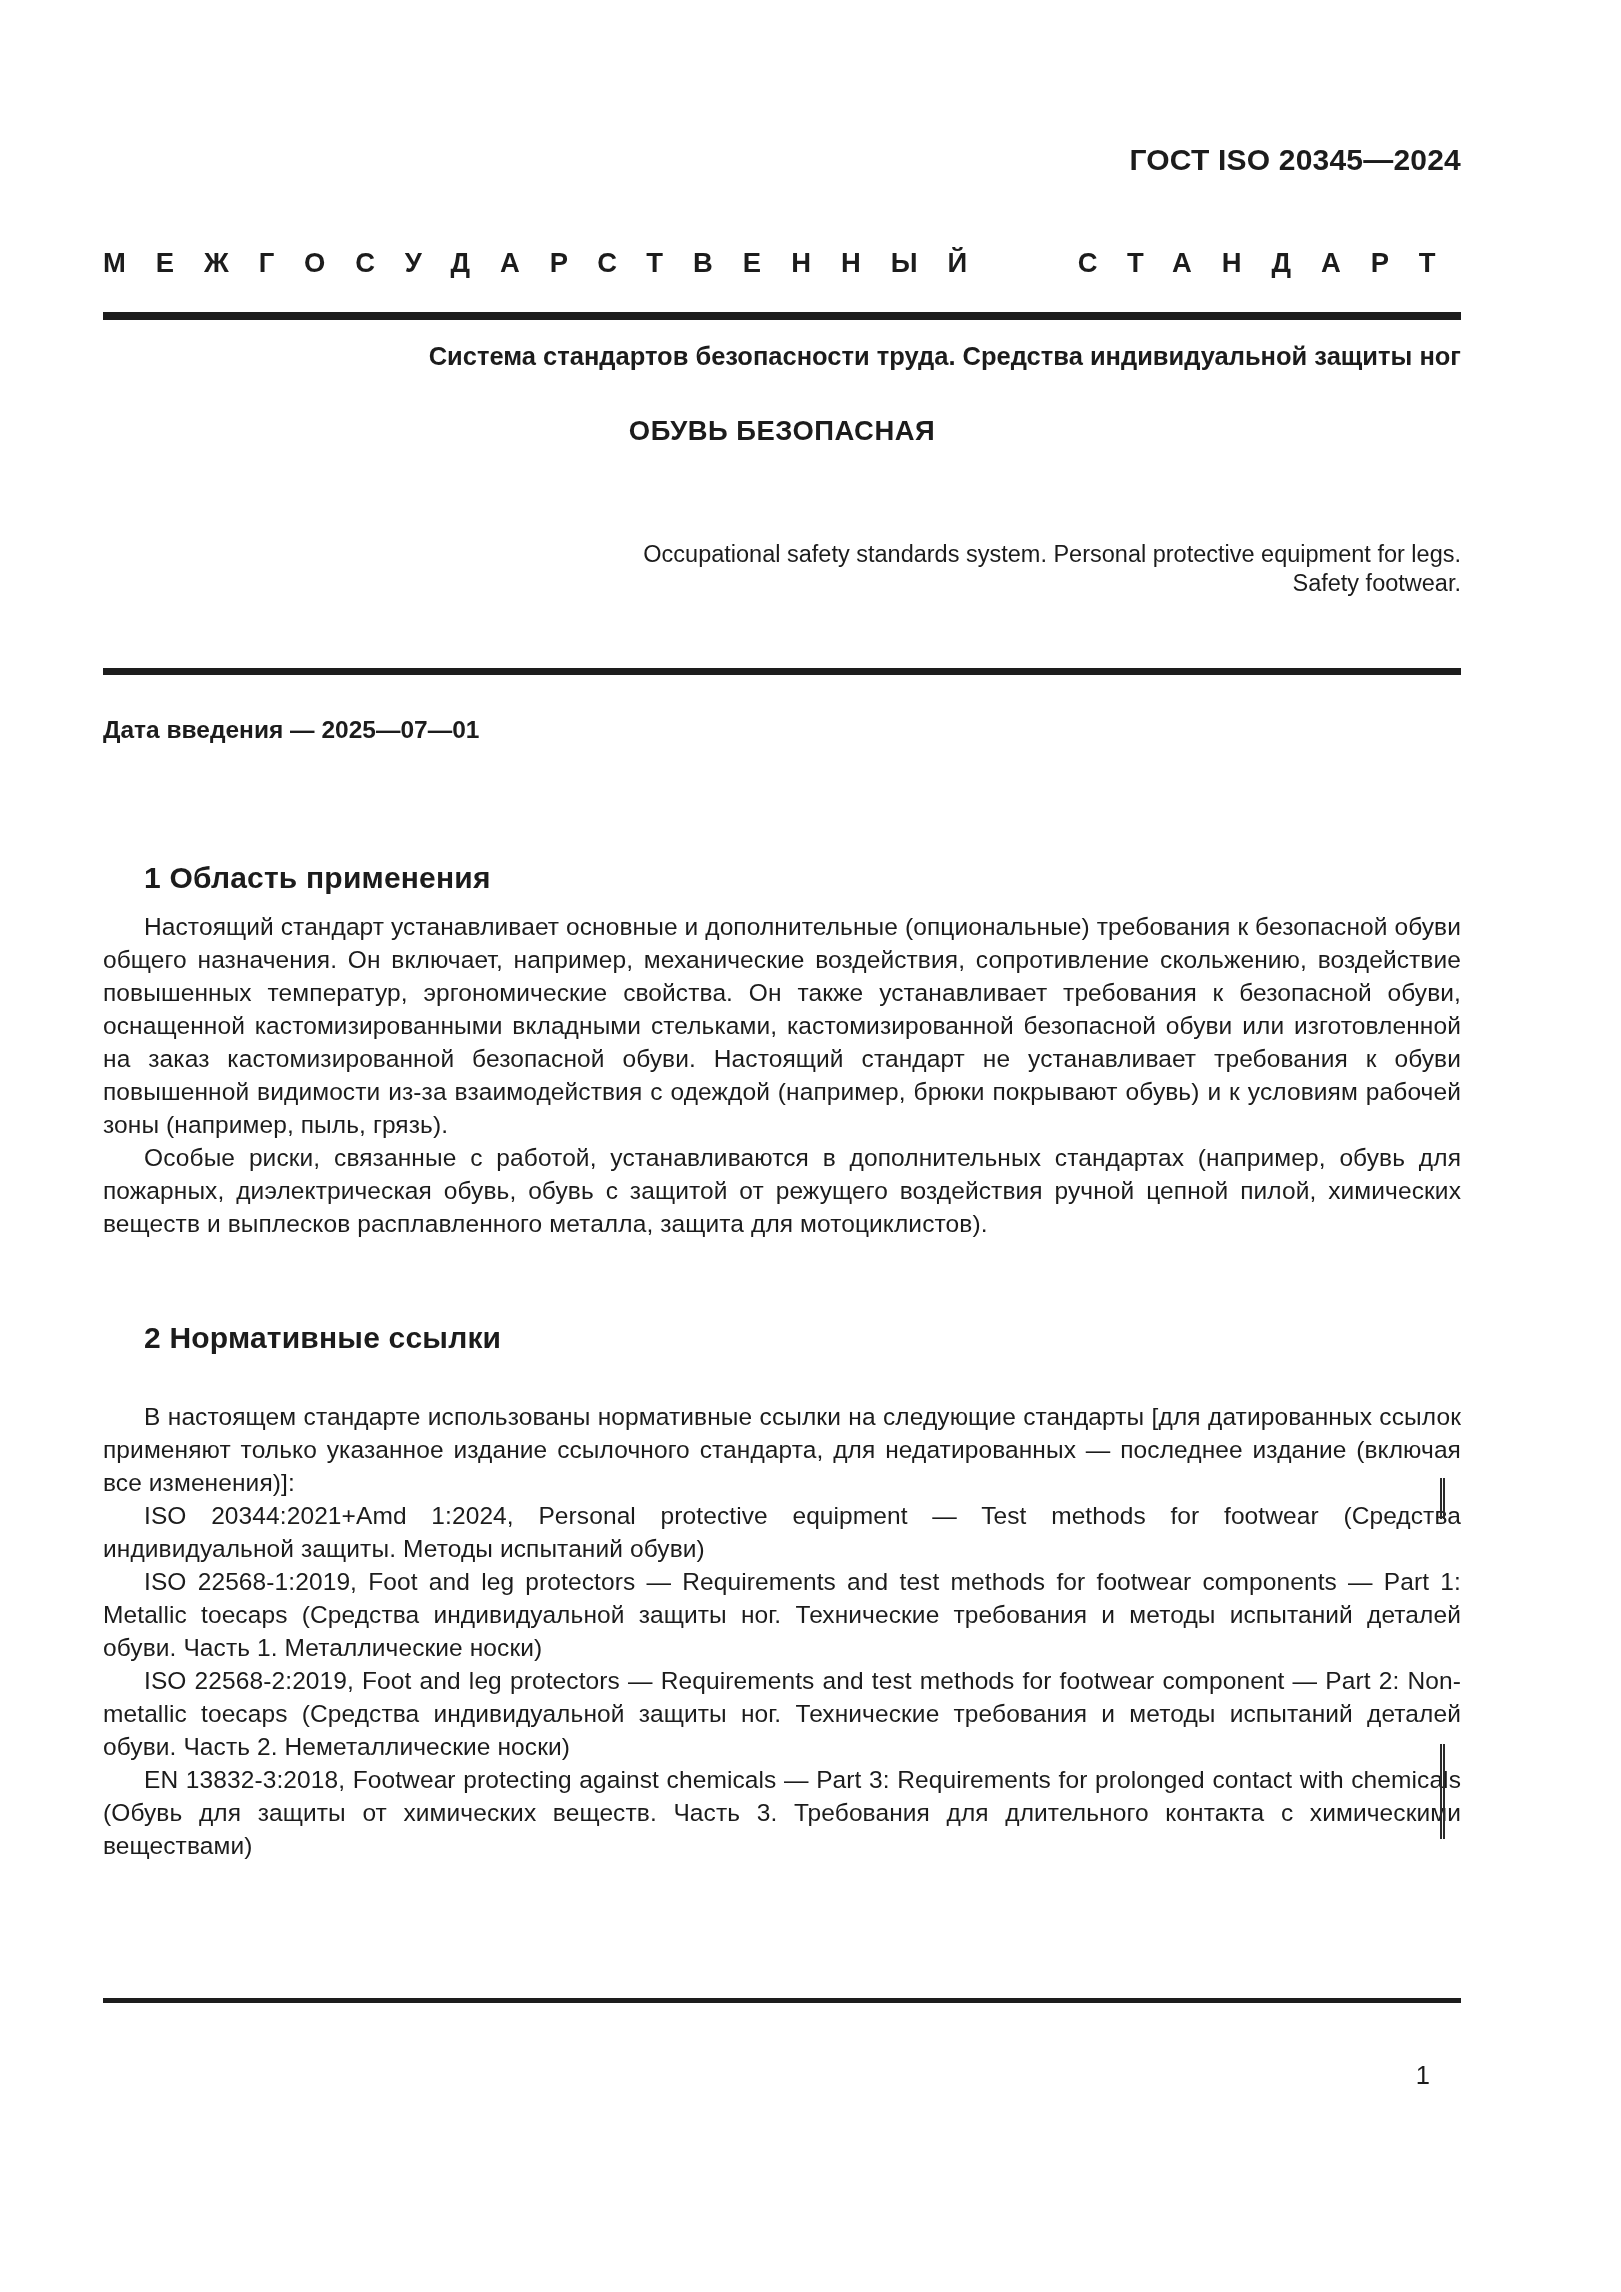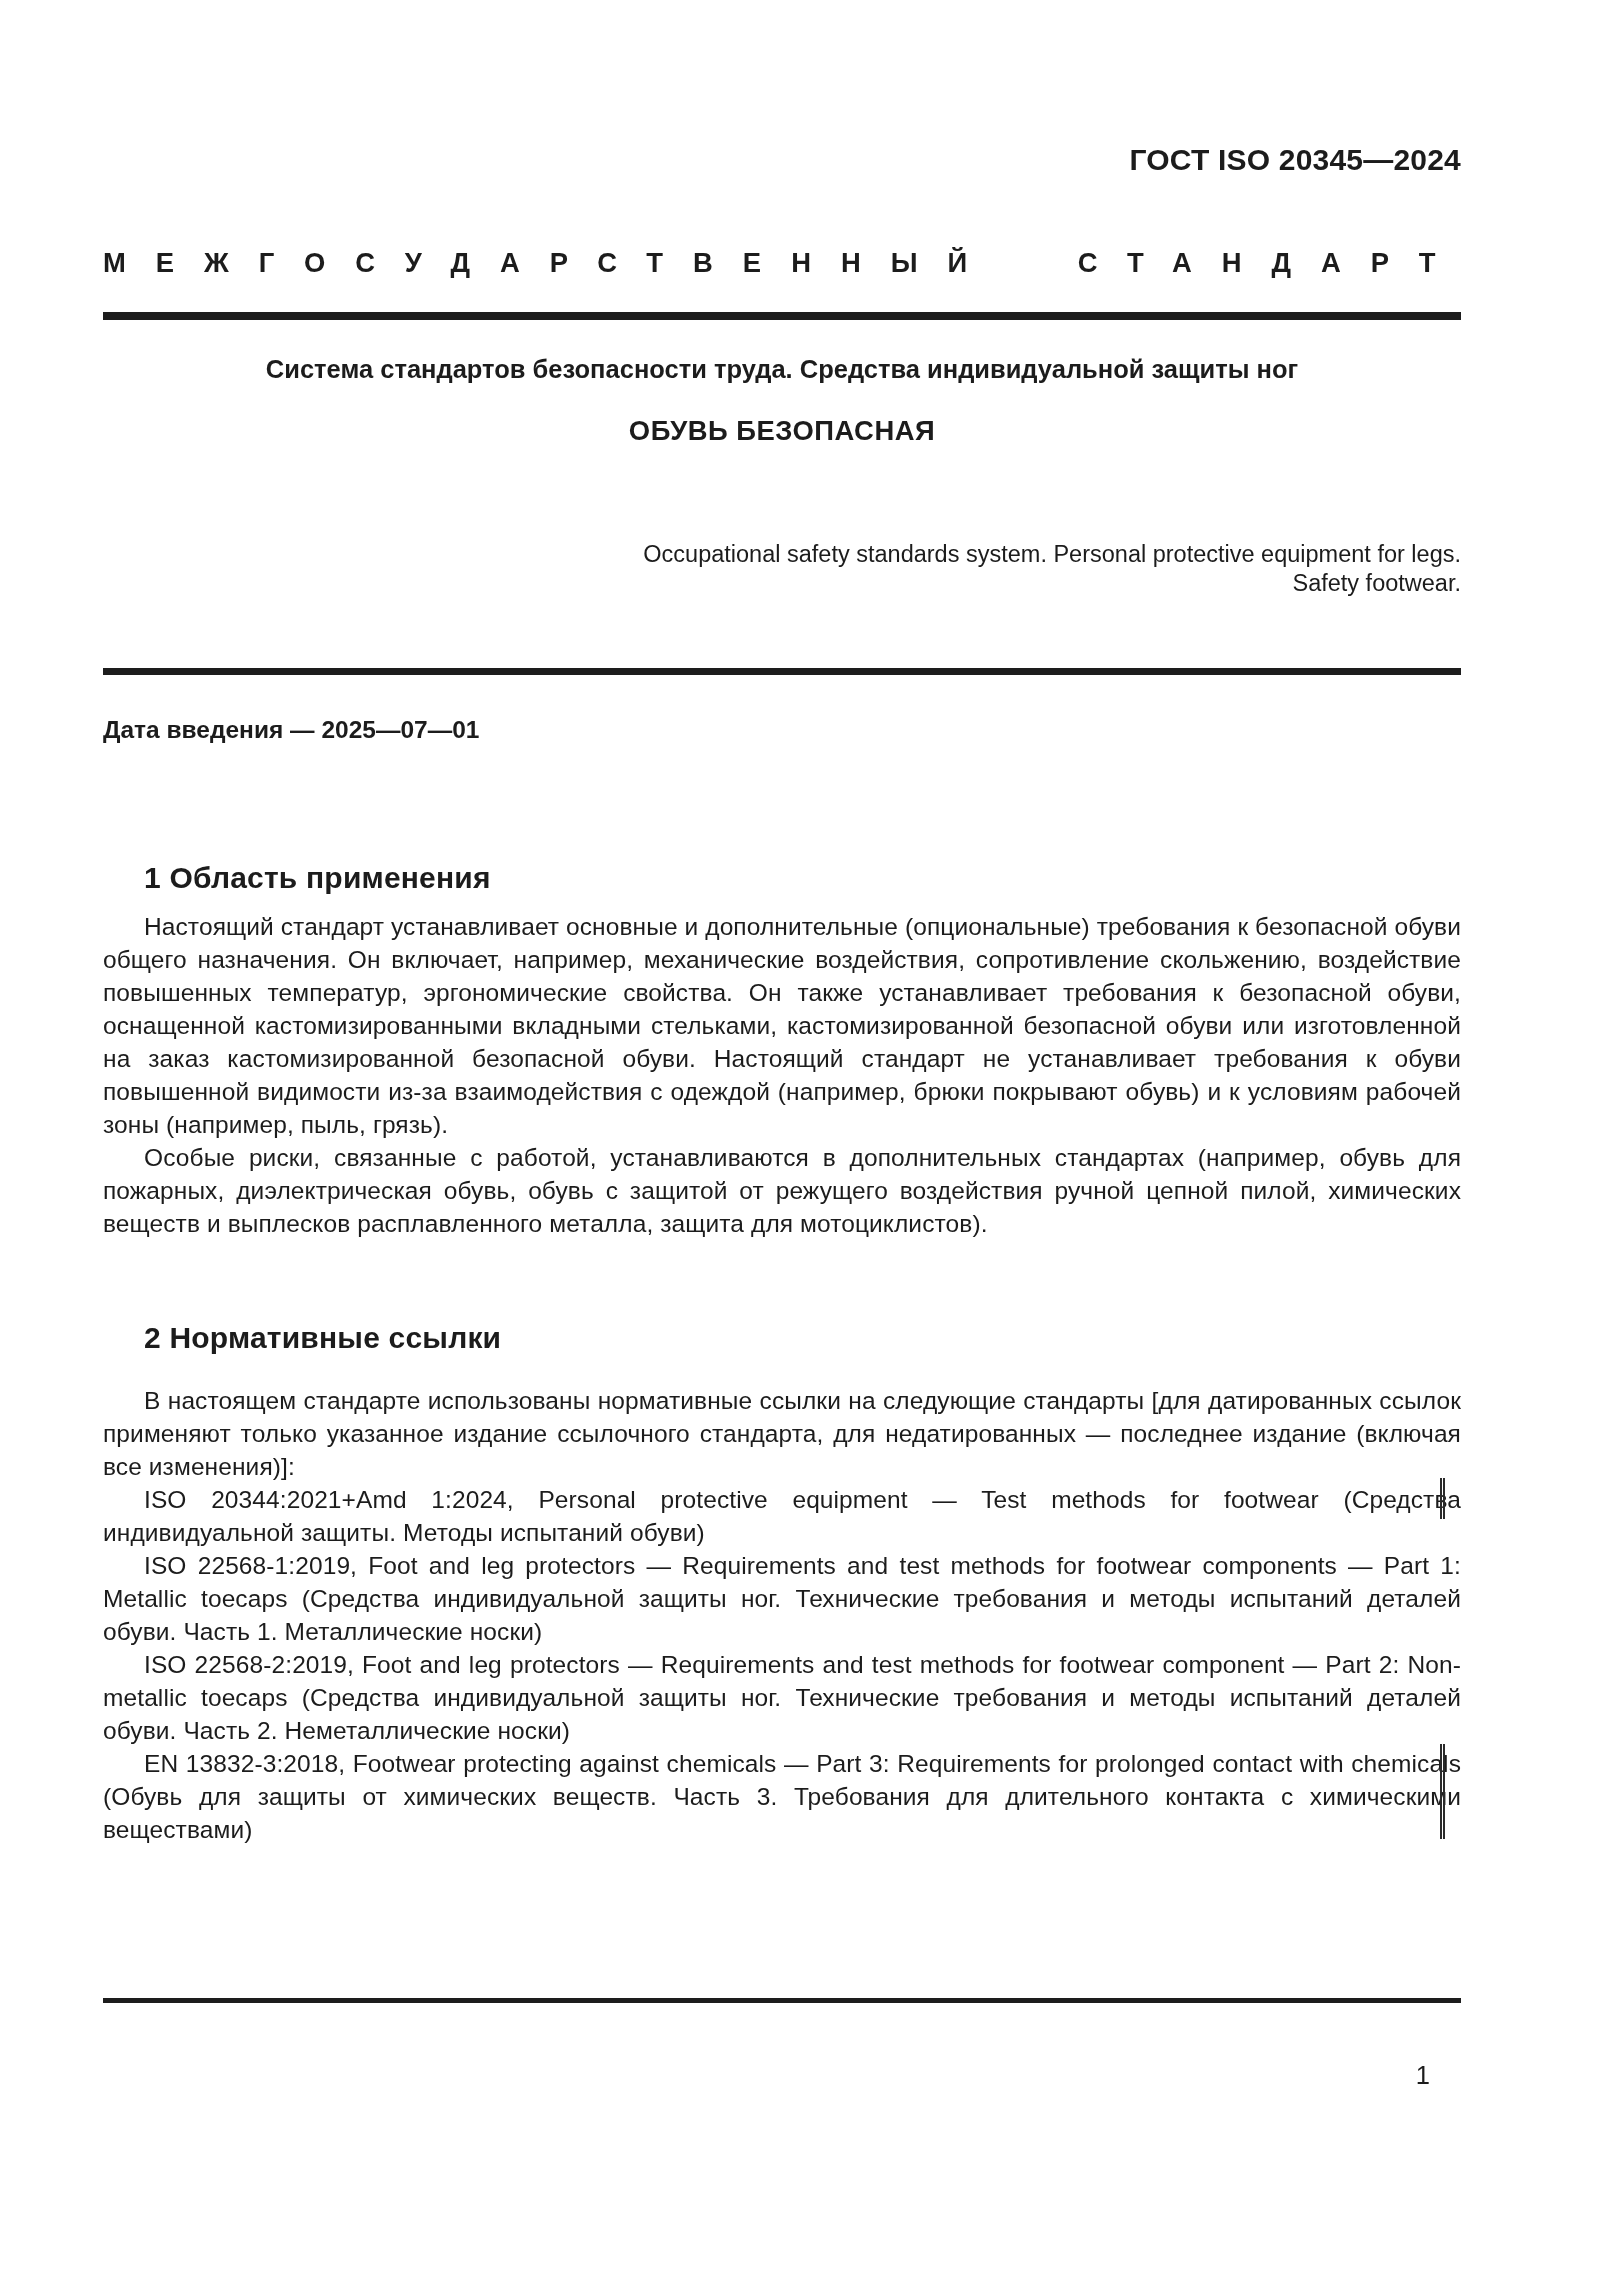--- a/index.html
+++ b/index.html
@@ -24,42 +24,42 @@
     top:247px;
     font-size:27.4px; font-weight:bold;
     letter-spacing:30px; word-spacing:43px;
     white-space:nowrap; overflow:hidden;
   }
   .rule { position:absolute; left:103px; width:1358px; background:#1d1d1d; }
   .rule-1 { top:312px; height:7.8px; }
   .rule-2 { top:668px; height:6.9px; }
   .rule-footer { top:1998px; height:4.9px; }
 
-  .title-system { top:355px; text-align:center; font-size:25.5px; font-weight:bold; }
+  .title-system { top:342px; text-align:right; font-size:25.5px; font-weight:bold; }
   .title-main   { top:415px; text-align:center; font-size:27.4px; font-weight:bold; letter-spacing:0.5px; }
   .title-sub    { top:478px; text-align:center; font-size:25.5px; font-weight:bold; }
 
   .title-en { top:540px; text-align:right; font-size:23.5px; line-height:29px; font-weight:normal; }
 
   .effective-date {
     top:716px; text-align:left;
     font-size:24.5px; font-weight:bold;
   }
 
   .body-block { position:absolute; left:103px; width:1358px; }
   .sec1 { top:861px; }
   .sec2 { top:1321px; }
 
   .section-heading {
     font-size:30px; font-weight:bold;
     padding-left:41px;
     margin-bottom:15px;
     letter-spacing:0.2px;
   }
-  .sec2 .section-heading { margin-bottom:29px; }
+  .sec2 .section-heading { margin-bottom:45px; }
 
   .para {
     font-size:24.5px; line-height:33px;
     text-align:justify;
     text-indent:41px;
     letter-spacing:0.1px;
   }
 
   .change-bar {
     position:absolute;

